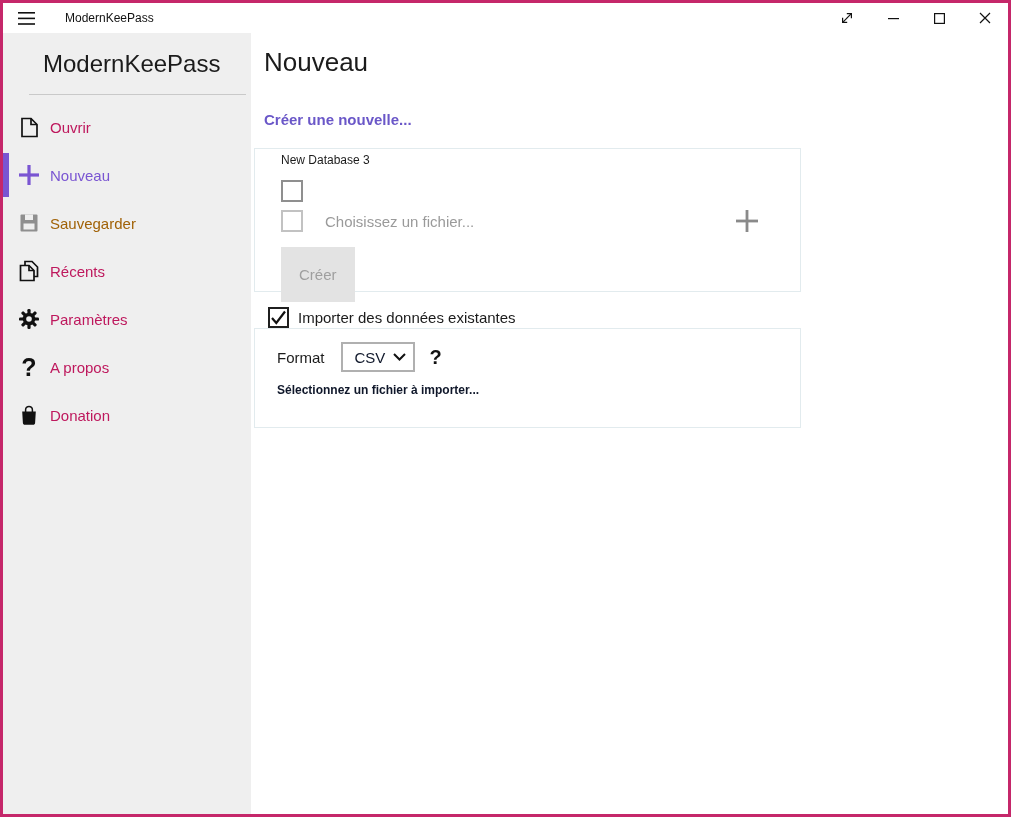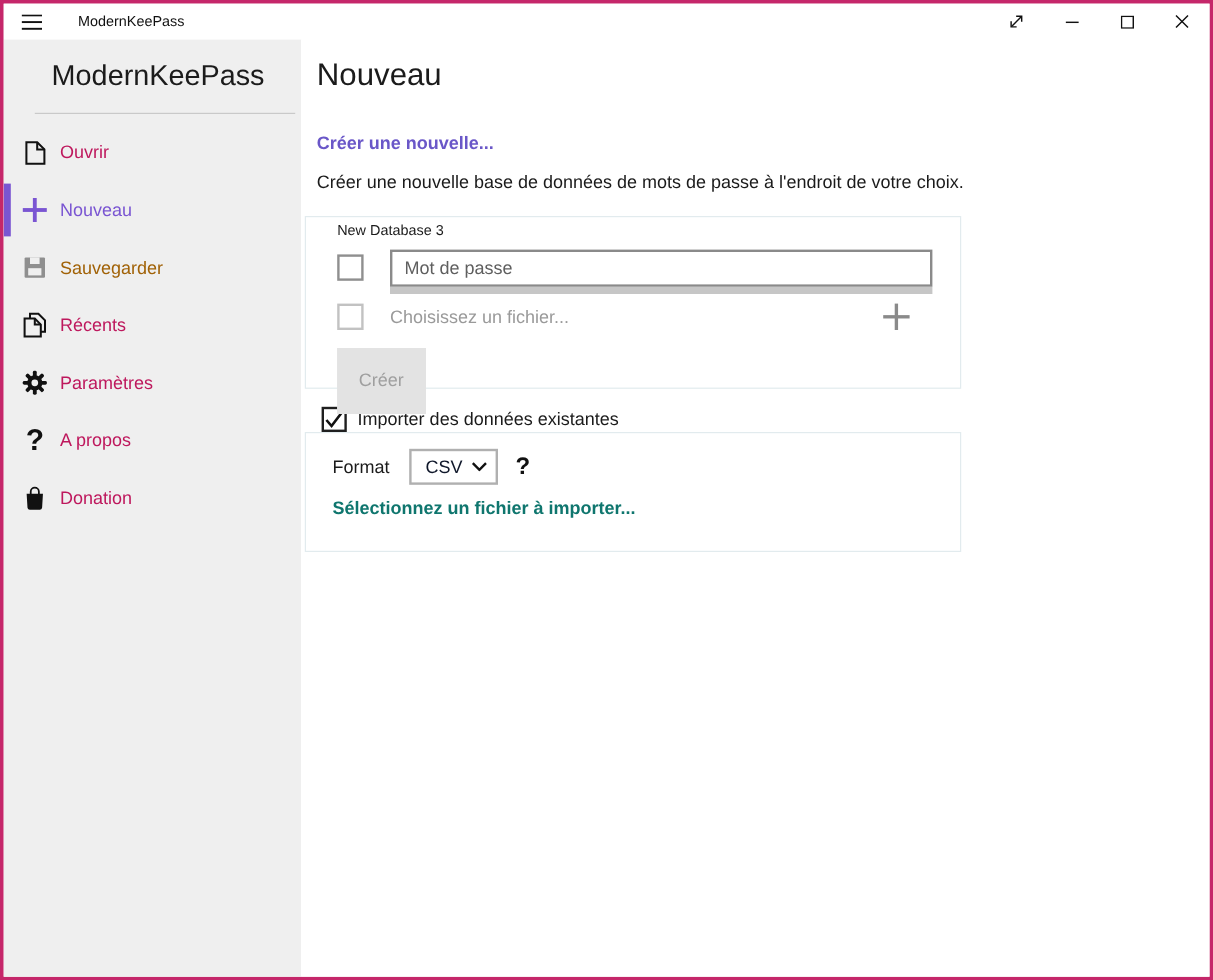--- a/index.html
+++ b/index.html
@@ -69,21 +69,21 @@
   .import-row { display:flex; align-items:center; margin:15px 0 0 17px; }
   .import-label { margin-left:9px; font-size:15px; color:#1b1b1b; }
 
   .panel2 { margin-top:0; height:100px; padding:13px 0 0 22px; }
   .format-row { display:flex; align-items:center; }
   .format-label { font-size:15px; color:#1b1b1b; }
   .dropdown { margin-left:16px; width:74px; height:30px; border:2px solid #b0b0b0; background:#fff; display:flex; align-items:center; cursor:pointer; }
   .dd-value { font-size:15px; color:#0f172a; margin-left:12px; }
   .dd-chevron { margin-left:auto; margin-right:7px; display:flex; }
   .help-mark { margin-left:15px; font-size:20px; font-weight:bold; color:#111; cursor:pointer; }
-  .select-link { display:inline-block; margin-top:11px; font-size:15px; font-weight:bold; color:#0f766e; cursor:pointer; }
+  .select-link { display:inline-block; margin-top:11px; font-size:12px; font-weight:bold; color:#0f172a; cursor:pointer; }
 </style>
 </head>
 <body>
 
 <div class="frame">
 
   <div class="titlebar">
     <div class="hamburger">
       <svg width="17" height="13" viewBox="0 0 17 13">
         <rect x="0" y="0" width="17" height="1.6" fill="#111"></rect>
@@ -208,31 +208,26 @@
           <span class="nav-label">Donation</span>
         </div>
 
       </nav>
     </aside>
 
     <main class="main">
       <h1 class="page-title">Nouveau</h1>
 
       <a class="create-link">Créer une nouvelle...</a>
-      <p class="desc">Créer une nouvelle base de données de mots de passe à l'endroit de votre choix.</p>
 
       <section class="panel panel1">
         <div class="db-name">New Database 3</div>
 
         <div class="pw-row">
           <span class="cb"></span>
-          <div class="pw-wrap">
-            <input class="pw-input" type="text" placeholder="Mot de passe" style="">
-            <div class="pw-strength"></div>
-          </div>
         </div>
 
         <div class="file-row">
           <span class="cb light"></span>
           <span class="file-placeholder">Choisissez un fichier...</span>
           <span class="plus-btn">
             <svg width="26" height="26" viewBox="0 0 26 26">
               <rect x="2" y="11.6" width="22" height="2.8" fill="#8a8a8a"></rect>
               <rect x="11.6" y="2" width="2.8" height="22" fill="#8a8a8a"></rect>
             </svg>

